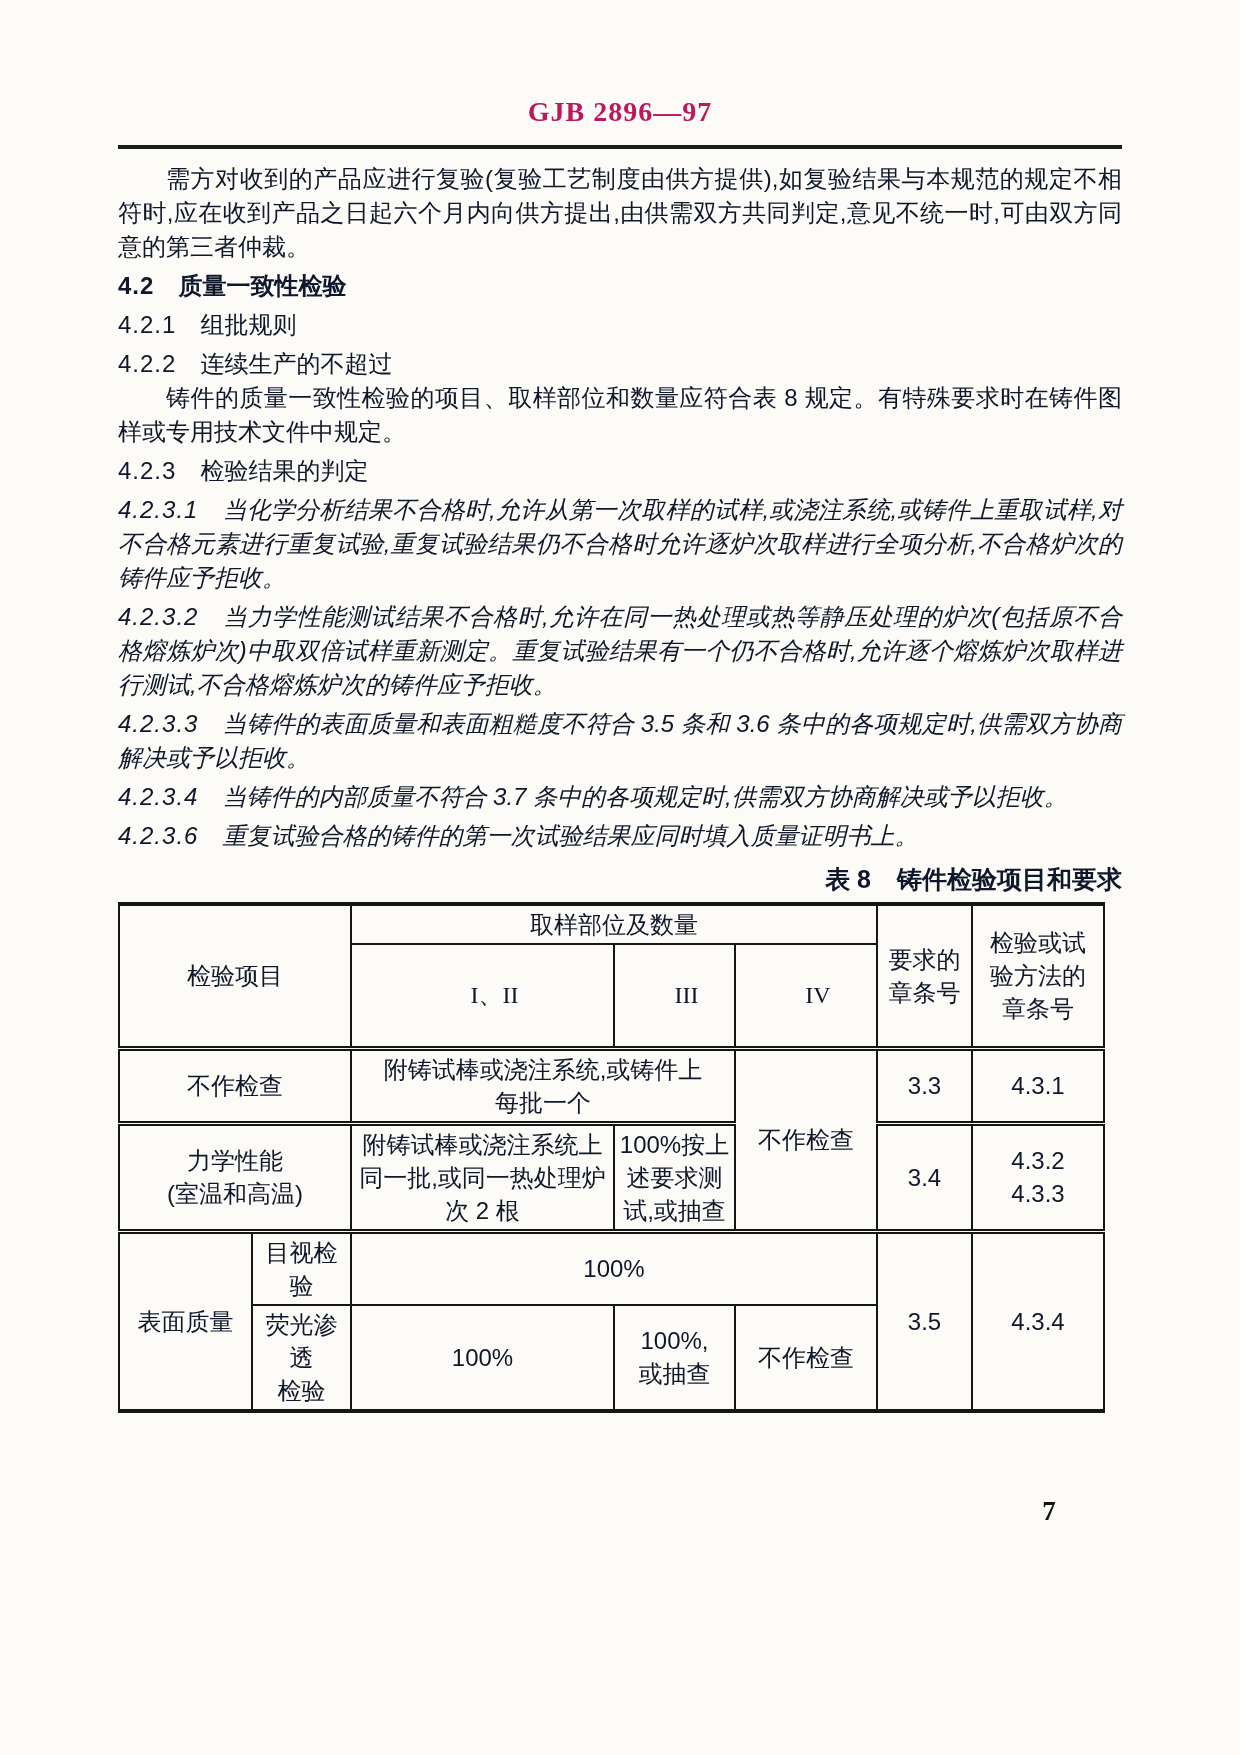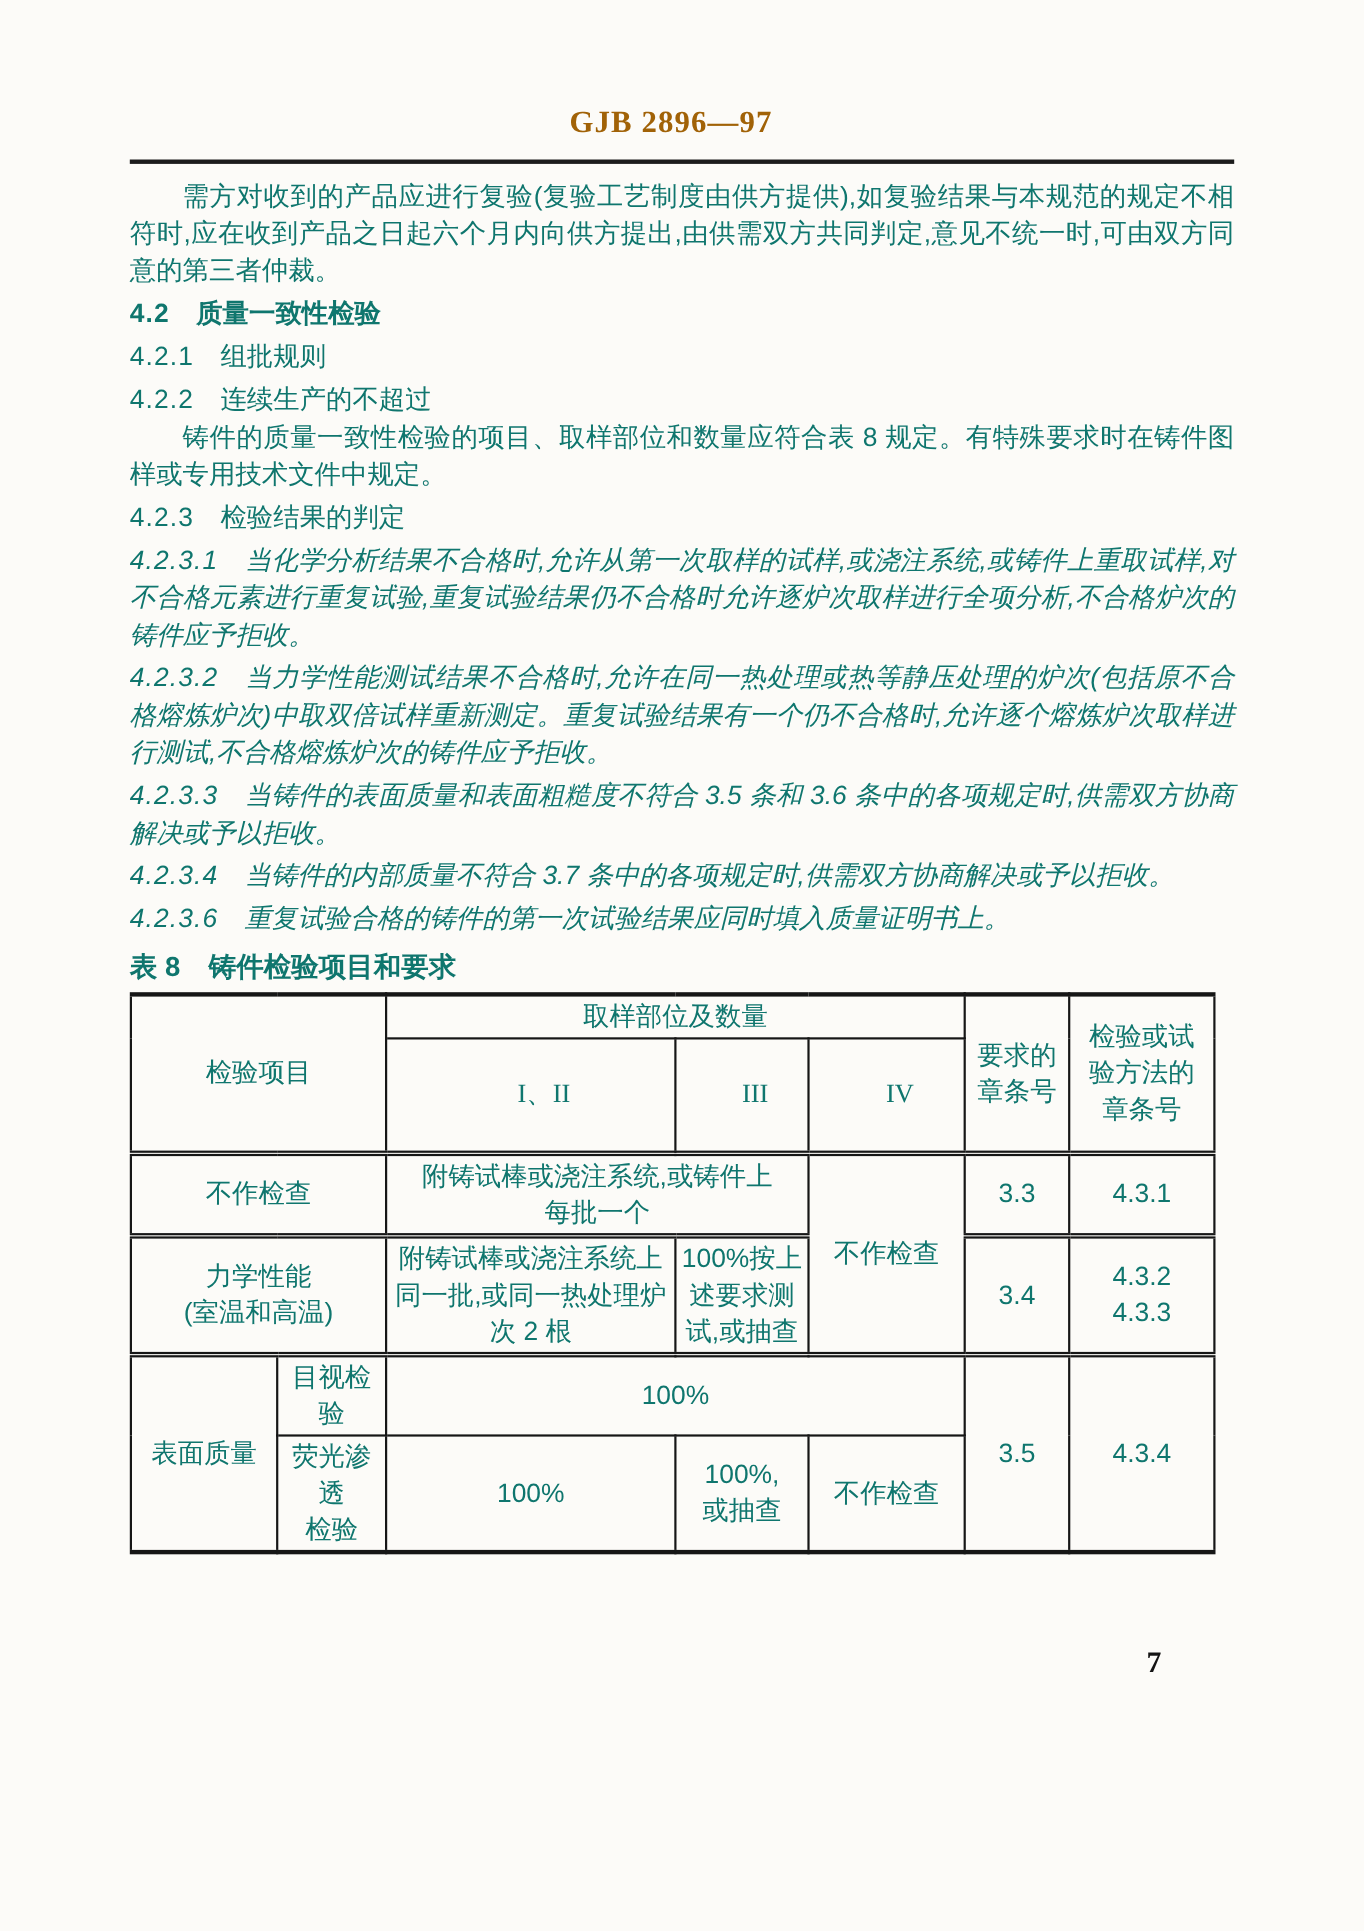--- a/index.html
+++ b/index.html
@@ -9,45 +9,45 @@
     background: #fcfbf8;
     font-family: "Liberation Sans", "DejaVu Sans", sans-serif;
   }
   .page {
     position: relative;
     width: 1240px; height: 1755px;
     color: #141414;
     overflow: hidden;
   }
   .std-no {
-    position: absolute; top: 96px; left: 108px; width: 1004px;
+    position: absolute; top: 96px; left: 118px; width: 1004px;
     text-align: center;
     font-family: "Liberation Serif", "DejaVu Serif", serif;
     font-weight: bold; font-size: 28px; letter-spacing: 1px;
-    color: #a16207;
+    color: #be185d;
   }
   .head-rule {
     position: absolute; top: 145px; left: 118px;
     width: 1004px; height: 4px; background: #1c1c1c;
   }
   .content {
     position: absolute; left: 118px; top: 162px; width: 1004px;
     font-size: 24px; line-height: 34px;
     text-align: justify;
-    color: #0f766e;
+    color: #0f172a;
   }
   .para { margin: 0; }
   .ind { text-indent: 2em; }
   .h { margin: 5px 0 0 0; }
   .h2 { font-weight: bold; }
   .clause { margin: 5px 0 0 0; font-style: italic; }
   .num { letter-spacing: 1px; margin-right: 24px; white-space: nowrap; }
   .caption {
     margin-top: 9px;
-    text-align: left; text-indent: 0;
+    text-align: right; text-indent: 0;
     font-weight: bold; font-size: 25px;
   }
   .caption .cap-t { margin-left: 26px; }
   table.t {
     border-collapse: collapse; table-layout: fixed;
     width: 985px; margin-top: 6px;
     border-top: 4px solid #161616;
     border-bottom: 4px solid #161616;
   }
   .t th, .t td {

